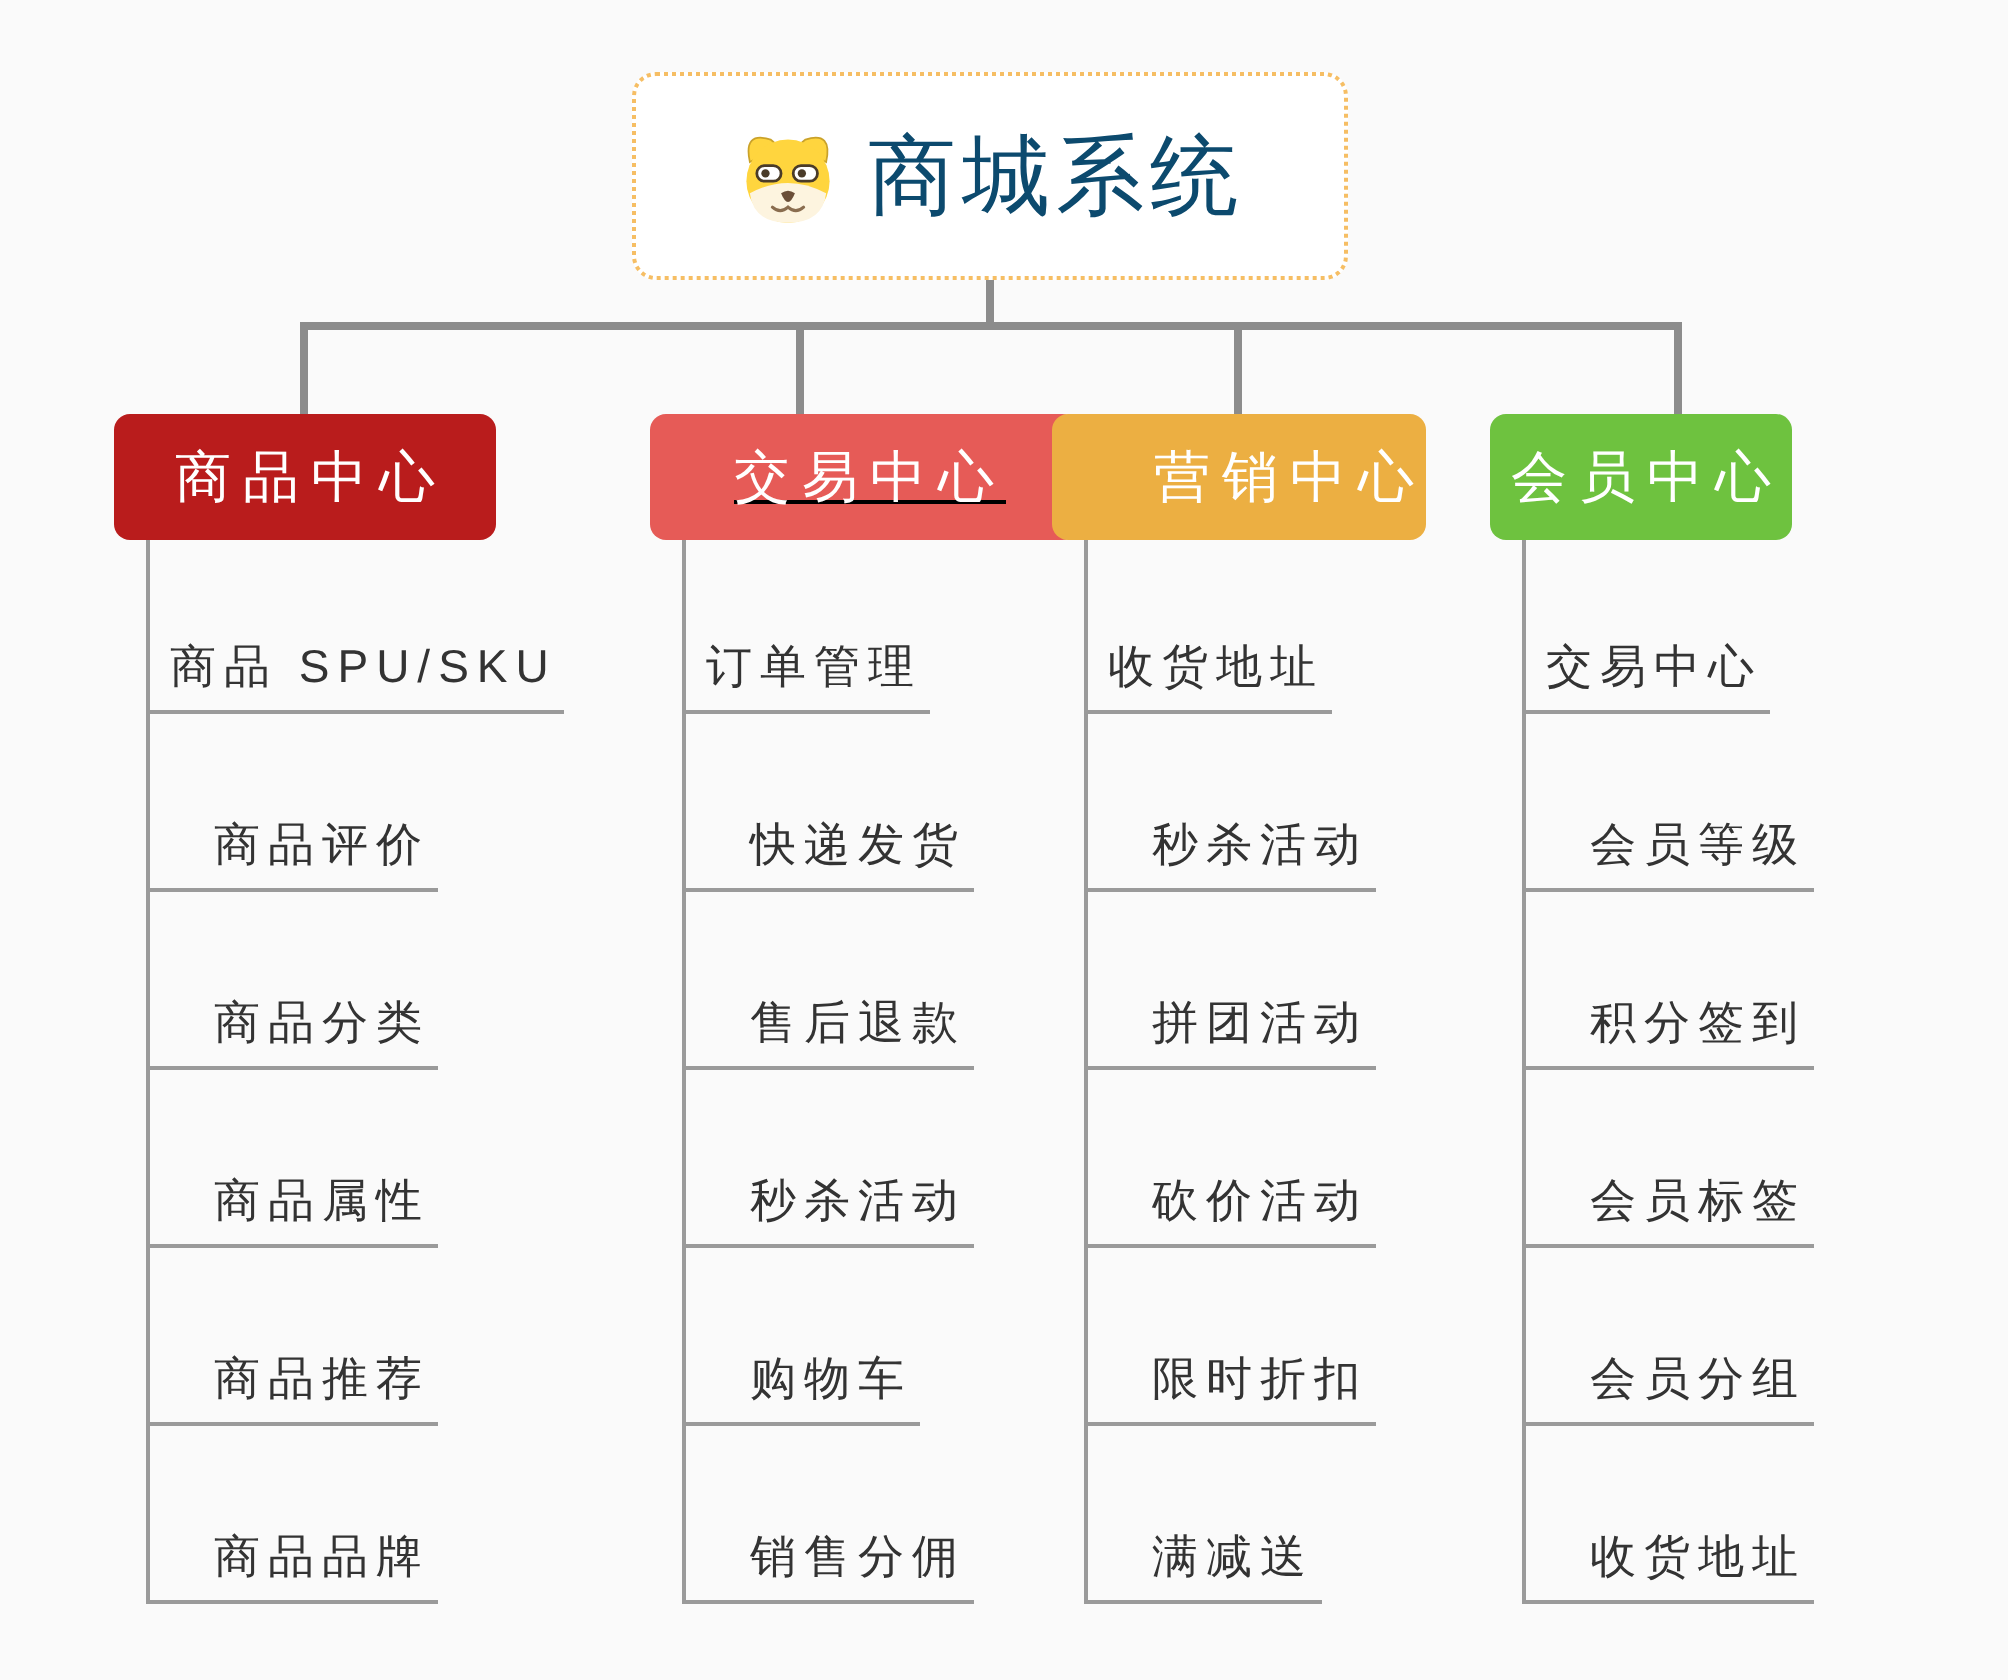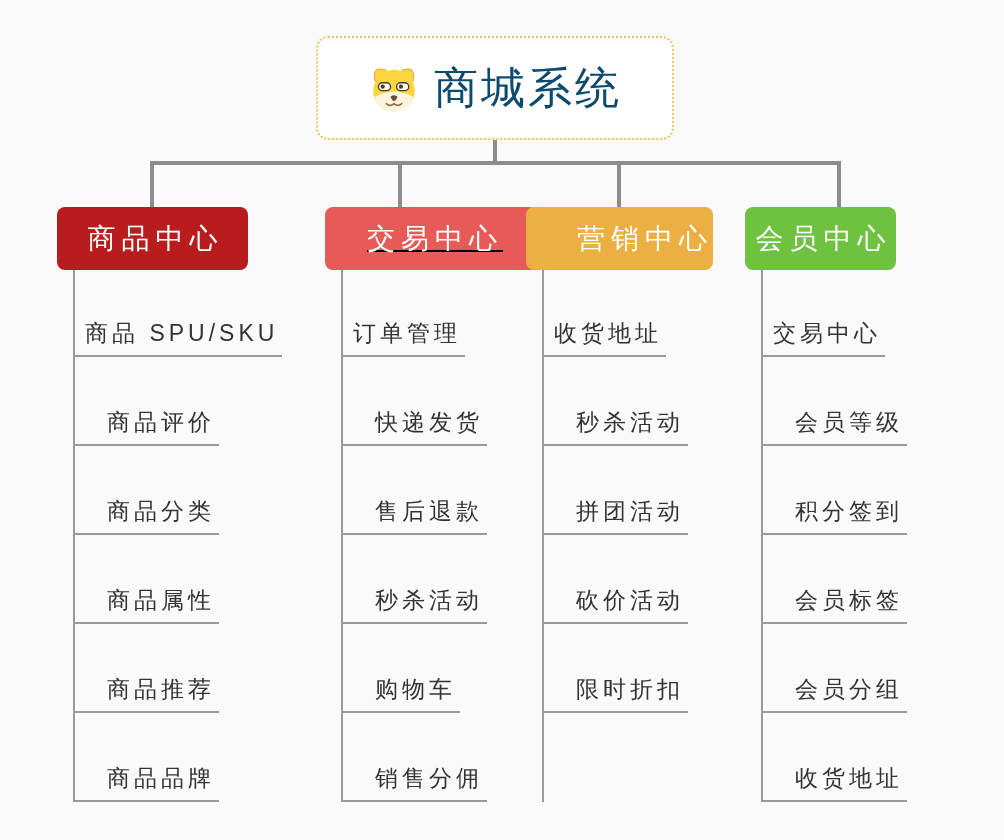--- a/index.html
+++ b/index.html
@@ -115,20 +115,21 @@
     <div class="branch branch-2">
       <div class="branch-node" style="background: rgb(236, 175, 66); justify-content: flex-end;">
         <span>营销中心</span>
       </div>
       <div class="children">
         <div class="child-item">收货地址</div>
         <div class="child-item">秒杀活动</div>
         <div class="child-item">拼团活动</div>
         <div class="child-item">砍价活动</div>
         <div class="child-item">限时折扣</div>
+        <div class="child-item">满减送</div>
       </div>
     </div>
 
     <div class="branch branch-3">
       <div class="branch-node" style="background: rgb(110, 194, 63);">
         <span>会员中心</span>
       </div>
       <div class="children">
         <div class="child-item">交易中心</div>
         <div class="child-item">会员等级</div>

